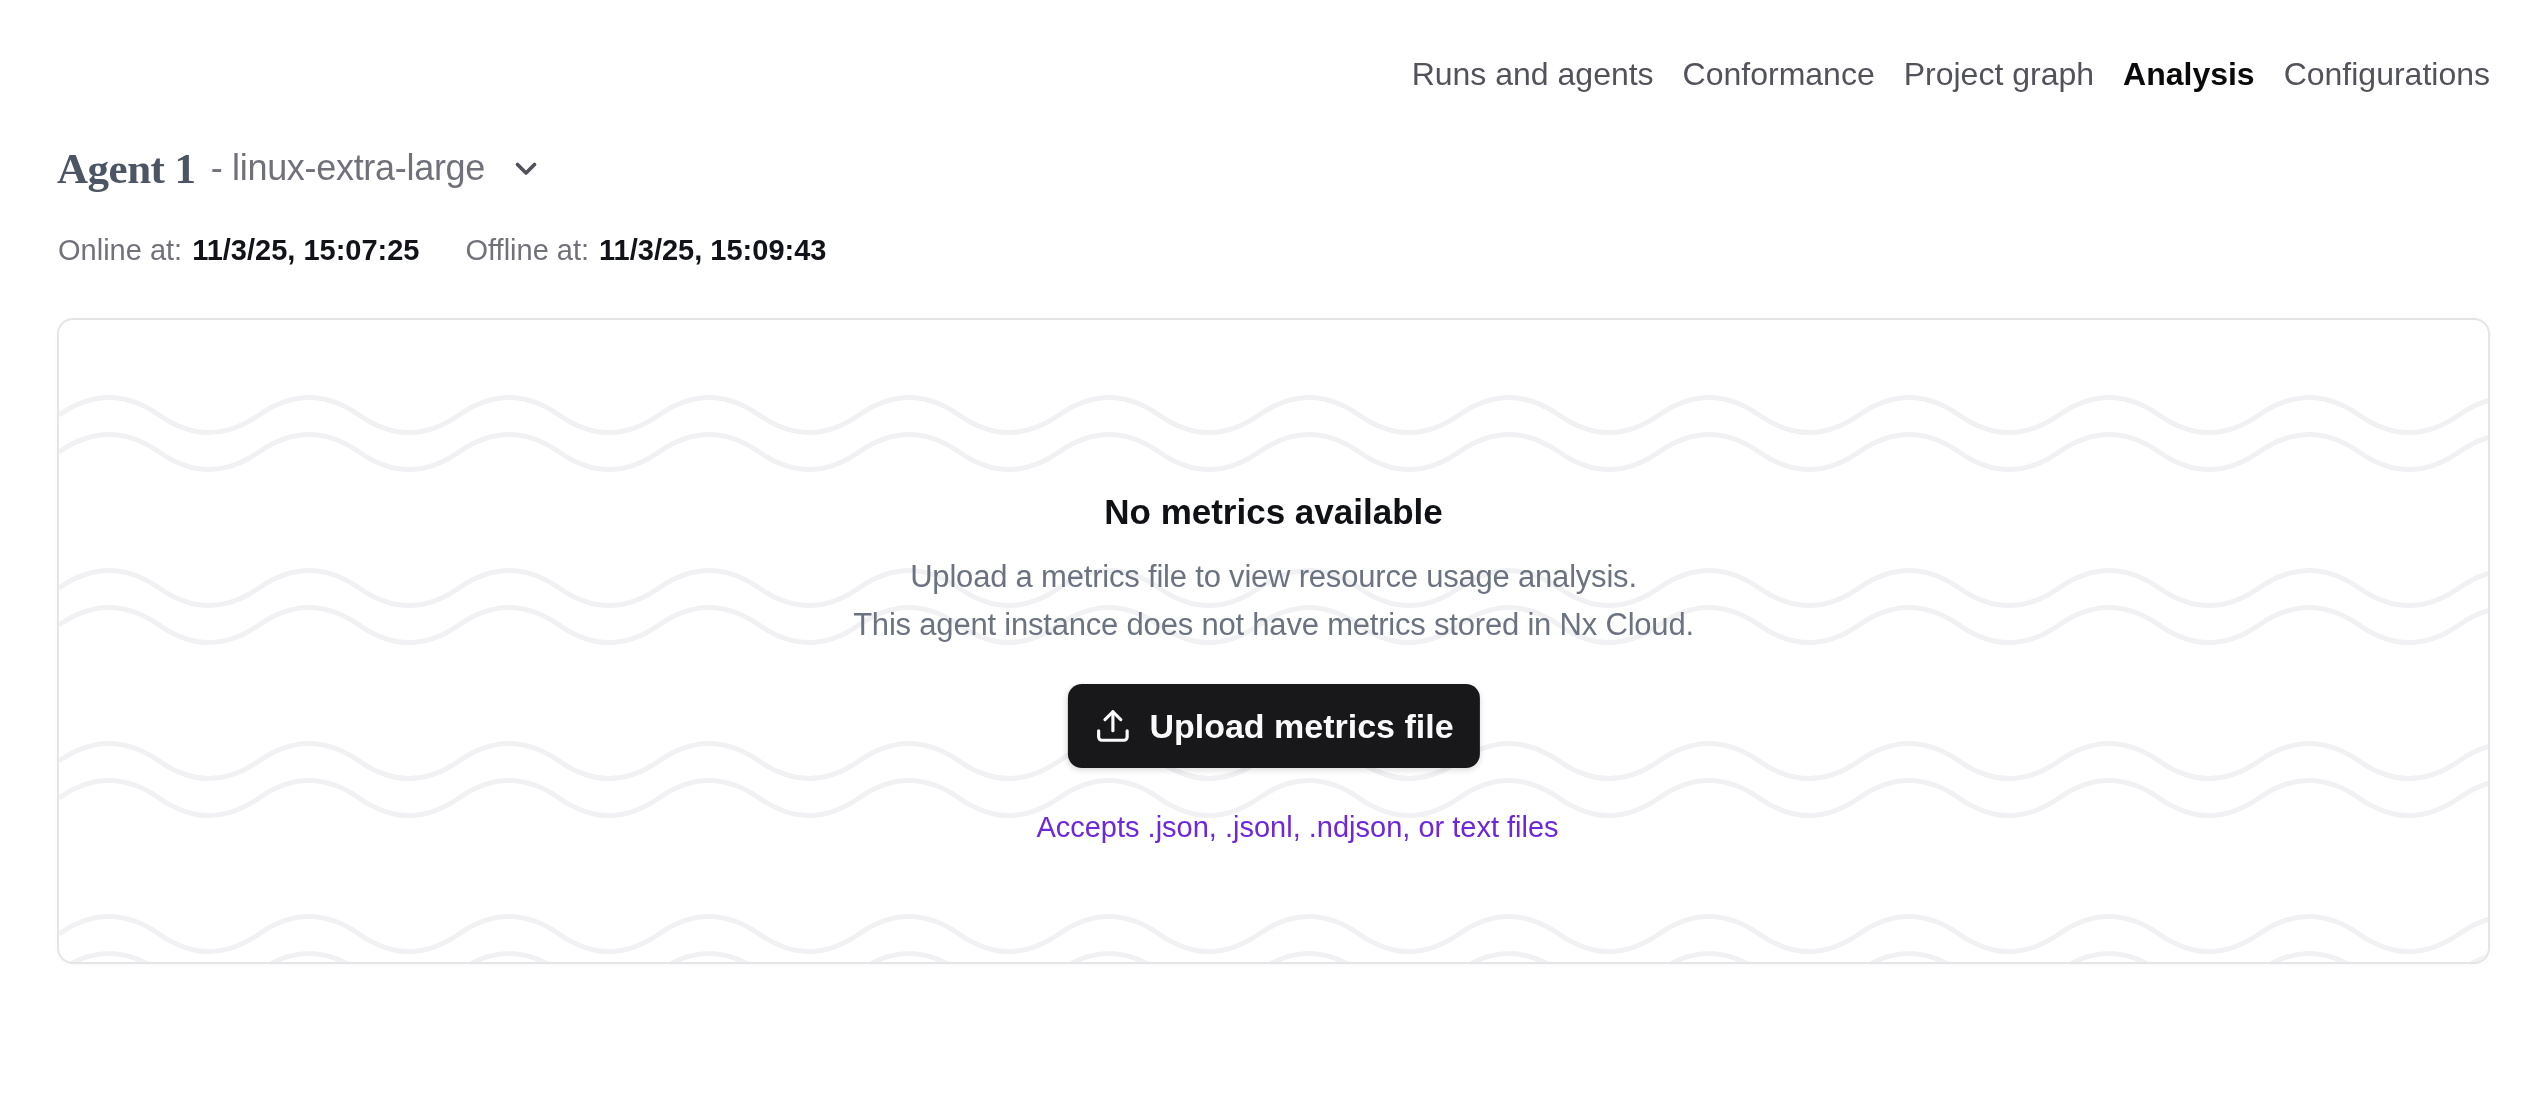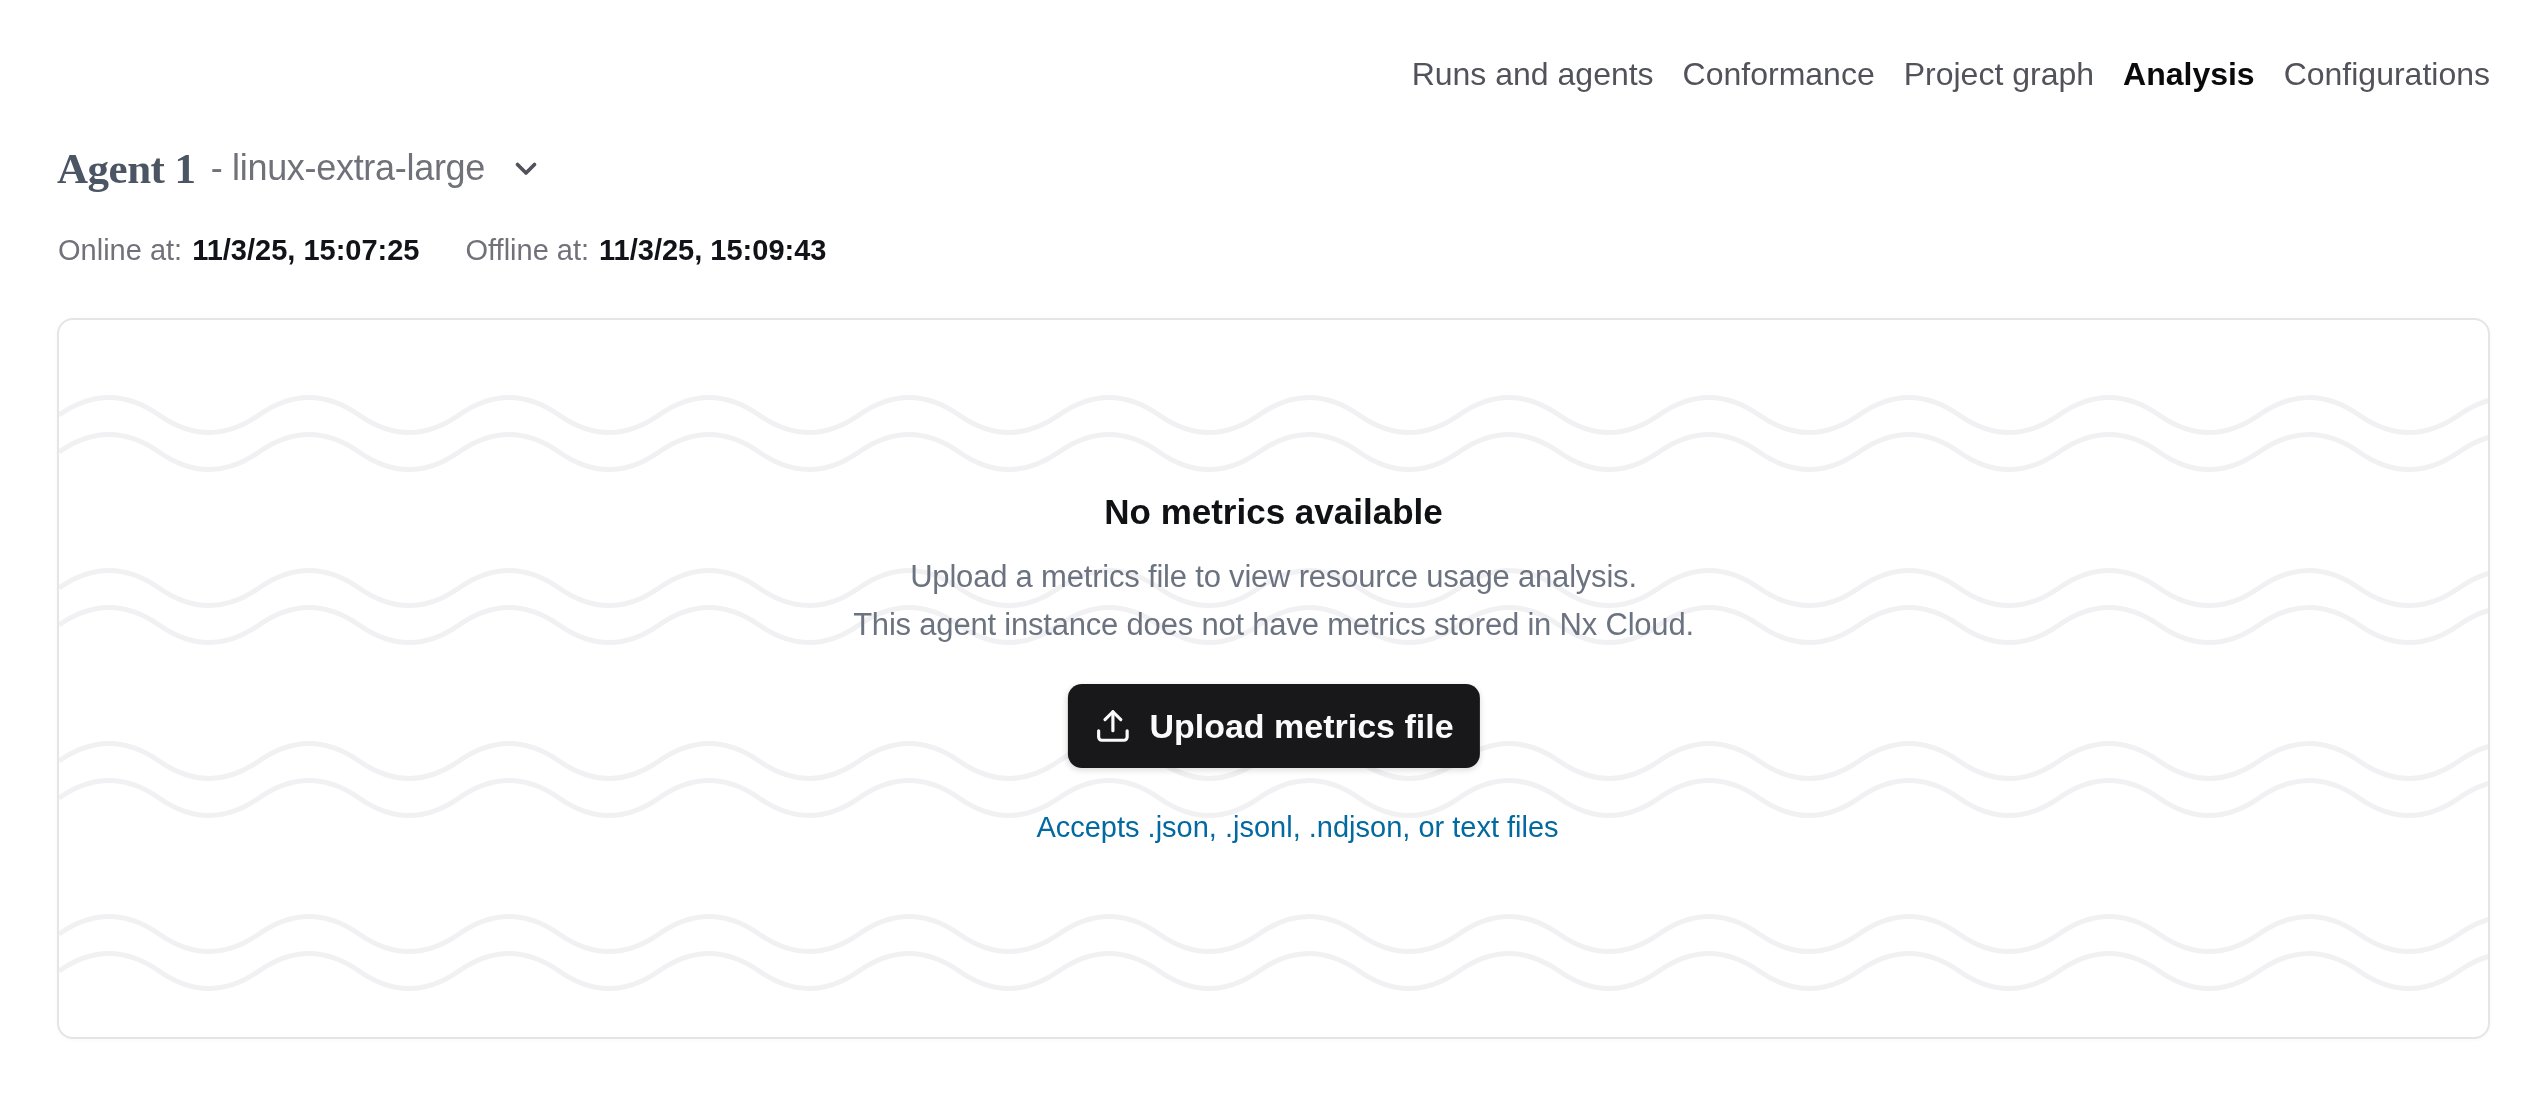--- a/index.html
+++ b/index.html
@@ -77,21 +77,21 @@
   .status-group { display: flex; align-items: baseline; gap: 10px; white-space: nowrap; }
   .status-label { color: #71717a; }
   .status-value { color: #111318; font-weight: 700; }
 
   
   .card {
     position: absolute;
     left: 57px;
     top: 318px;
     width: 2433px;
-    height: 721px;
+    height: 646px;
     background: #ffffff;
     border: 2px solid var(--card-border, #e5e5e8);
     border-radius: 16px;
     box-sizing: border-box;
     overflow: hidden;
     box-shadow: 0 1px 4px rgba(0,0,0,0.03);
   }
   .waves {
     position: absolute;
     inset: 0;
@@ -146,21 +146,21 @@
     box-shadow: 0 2px 6px rgba(0,0,0,0.15);
   }
   .upload-btn svg { display: block; }
   .accepts-note {
     position: absolute;
     left: 0; right: 0;
     top: 489px;
     text-align: center;
     font-size: 29px;
     line-height: 36px;
-    color: #0369a1;
+    color: #6d28d9;
     padding-left: 48px;
   }
 </style>
 </head>
 <body>
 
 <div id="app">
 
   <nav class="top-nav">
     <a class="nav-item">Runs and agents</a>

